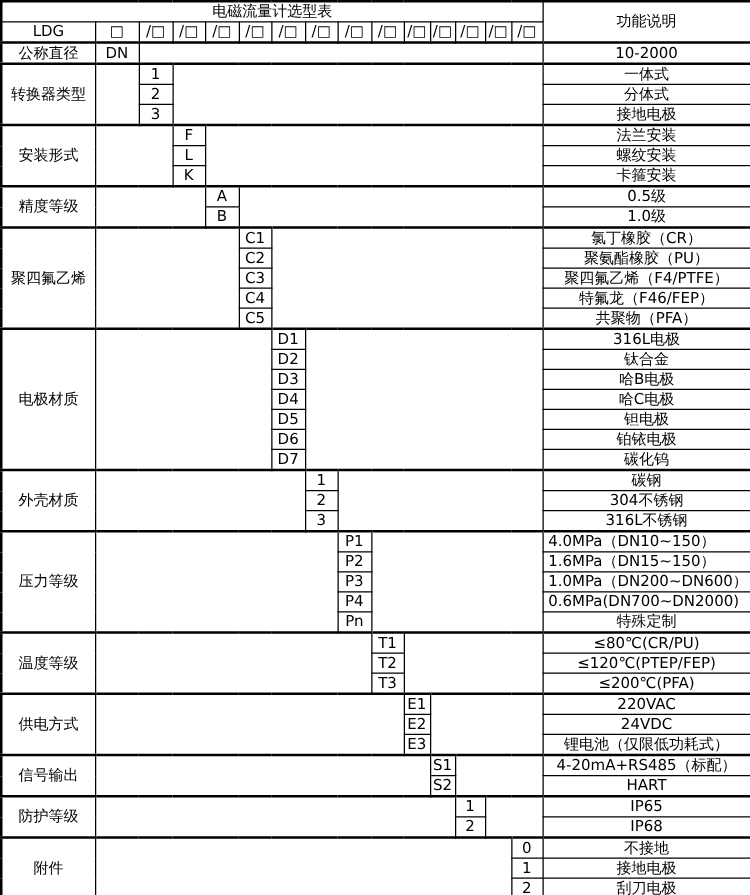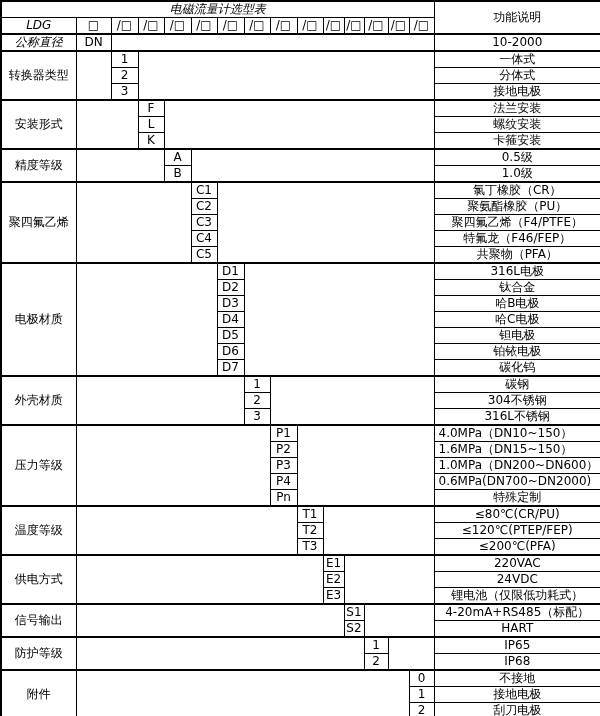--- a/index.html
+++ b/index.html
@@ -16,24 +16,24 @@
   table.sel td{
     border:1px solid #000;
     height:15px;
     line-height:15px;
     font-size:12px;
     text-align:center;
     padding:0;
     overflow:hidden;
     white-space:nowrap;
   }
-  td.title{font-size:13px;font-style:italic;}
+  td.title{font-size:13px;}
   td.fnh{font-size:13px;font-family:Liberation Serif, serif;}
   tr.sec td{border-top:2px solid #000;}
-  td.l{text-align:left;padding-left:3px;font-style:italic;}
+  td.l{text-align:left;padding-left:3px;}
   td.desc.left{text-align:left;padding-left:4px;}
   td.lbl{text-align:center;}
 </style>
 </head>
 <body>
 
 <div class="wrap">
 <table class="sel">
   <colgroup>
     <col style="width:75px">

